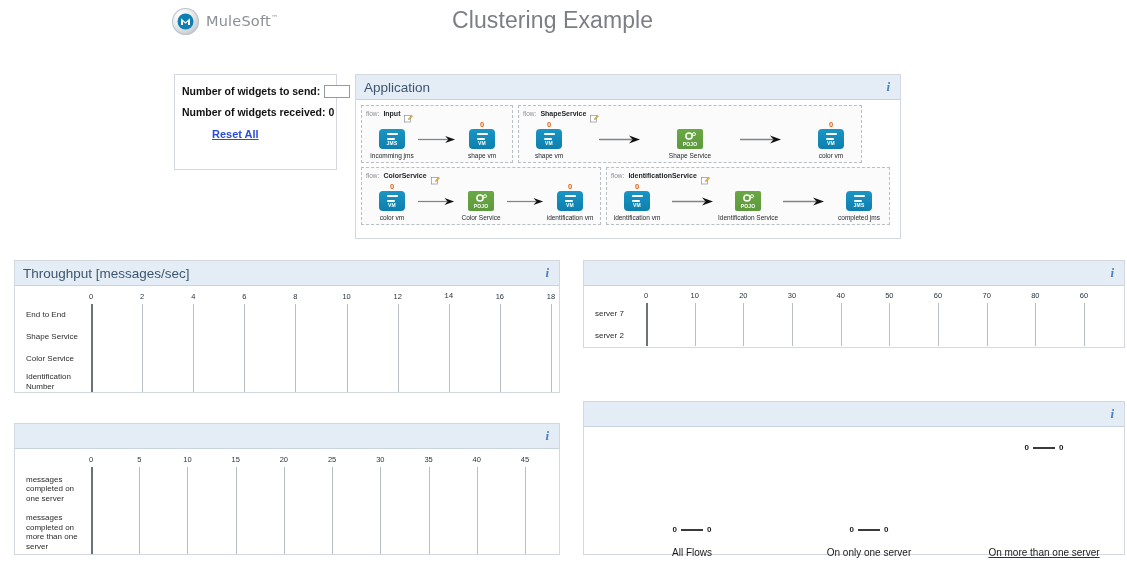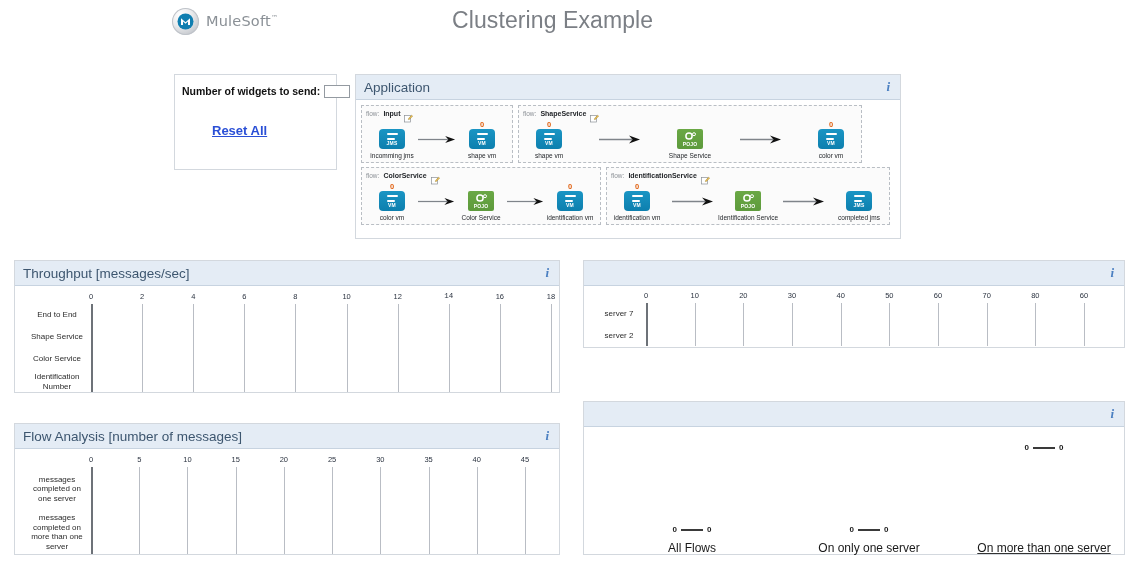--- a/index.html
+++ b/index.html
@@ -33,22 +33,22 @@
 
   
   #control-panel{left:174px;top:74px;width:163px;height:96px;}
   #cp-body{padding:7px 0 0 7px;font-size:10.5px;color:#1a1a1a;}
   .cp-row{display:flex;align-items:center;height:18px;margin-bottom:3px;}
   .cp-label{font-size:10.5px;font-weight:bold;color:#111;white-space:nowrap;}
   #widgets-input{width:26px;height:13px;margin-left:4px;border:1px solid #949aa1;
     background:#fff;box-sizing:border-box;font-size:9px;padding:0 2px;outline:none;}
   #send-arrow{margin-left:5px;width:0;height:0;border-left:7px solid #3f8fd0;
     border-top:4.5px solid transparent;border-bottom:4.5px solid transparent;cursor:pointer;}
-  #reset-all{font-size:13px;color:#2a4fd6;text-decoration:underline;cursor:pointer;
-    font-weight:bold;display:inline-block;margin-top:20px;padding-left:30px;}
+  #reset-all{font-size:11px;color:#2a4fd6;text-decoration:underline;cursor:pointer;
+    font-weight:bold;display:inline-block;margin-top:4px;padding-left:30px;}
 
   
   #application-panel{left:355px;top:74px;width:546px;height:165px;}
   #app-body{padding:5px 4px 4px 5px;}
   .flow-row{display:flex;gap:5px;margin-bottom:4px;}
   .flow-box{border:1px dashed #b9bec4;background:#fbfbfb;padding:2px 4px 3px 4px;box-sizing:border-box;}
   .flow-head{display:flex;align-items:center;gap:4px;height:11px;margin-bottom:1px;}
   .flow-kw{font-size:6.5px;color:#8c9197;}
   .flow-name{font-size:7px;color:#23262a;font-weight:bold;}
   .pencil{width:9px;height:9px;position:relative;display:inline-block;}
@@ -69,31 +69,31 @@
   .arrow{flex:1;height:20px;margin-top:9px;display:flex;align-items:center;justify-content:center;min-width:24px;}
   .arrow svg{display:block;}
 
   
   #throughput-panel{left:14px;top:260px;width:546px;height:133px;}
   #flowanalysis-panel{left:14px;top:423px;width:546px;height:132px;}
   #flows-panel{left:583px;top:260px;width:542px;height:88px;}
   #time-panel{left:583px;top:401px;width:542px;height:154px;}
 
   .chart-body{position:relative;width:100%;height:100%;}
-  .cat-label{position:absolute;text-align:center;font-size:8px;color:#2b2b2b;line-height:9.5px;}
+  .cat-label{position:absolute;text-align:left;font-size:8px;color:#2b2b2b;line-height:9.5px;}
   .tick-label{position:absolute;font-size:7.5px;color:#2b3340;transform:translateX(-50%);}
   .gridline{position:absolute;width:1px;background:#b9bdc4;}
   .axis{position:absolute;width:2px;background:#6d7278;}
 
   
   .tc-group{position:absolute;text-align:center;}
   .tc-marker{display:flex;align-items:center;justify-content:center;gap:4px;
     font-size:8px;font-weight:bold;color:#1a1a1a;}
   .tc-bar{display:inline-block;width:22px;height:2px;background:#3a3a3a;}
-  .tc-label{font-size:12px;color:#1a1a1a;white-space:nowrap;margin-top:2px;}
+  .tc-label{font-size:10px;color:#1a1a1a;white-space:nowrap;margin-top:8px;}
 </style>
 </head>
 <body>
 
 <div class="abs" id="logo-block">
   <div id="logo-badge">
     <svg width="17" height="17" viewBox="0 0 17 17">
       <circle cx="8.5" cy="8.5" r="8" fill="#0f7eb0"></circle>
       <path d="M4 12 L4 5.2 L8.5 9.2 L13 5.2 L13 12 L11 12 L11 8.4 L8.5 10.8 L6 8.4 L6 12 Z" fill="#ffffff"></path>
     </svg>
@@ -101,20 +101,23 @@
   <div id="logo-word"><span>MuleSoft</span><sup>™</sup></div>
 </div>
 <div class="abs" id="page-title">Clustering Example</div>
 
 <div class="abs panel" id="control-panel">
   <div id="cp-body">
     <div class="cp-row">
       <span class="cp-label">Number of widgets to send:</span>
       <input id="widgets-input" type="text" value="" placeholder="" style="">
       <span id="send-arrow"></span>
+    </div>
+    <div class="cp-row">
+      <span class="cp-label">Number of widgets received: 0</span>
     </div>
     <a id="reset-all" href="#">Reset All</a>
   </div>
 </div>
 
 <div class="abs panel" id="application-panel">
   <div class="panel-head tall">
     <span class="panel-title">Application</span>
     <span class="info-i">i</span>
   </div>
@@ -411,21 +414,20 @@
         <div>server 7</div>
       </div>
       <div class="cat-label" style="width: 48px; left: 11px; top: 44.5px;">
         <div>server 2</div>
       </div>
     </div>
 </div>
 
 <div class="abs panel" id="flowanalysis-panel">
   <div class="panel-head tall">
-    <span class="panel-title">Flow Analysis [number of messages]</span>
     <span class="info-i">i</span>
   </div>
   <div class="chart-body">
       <div class="axis" style="left: 76px; top: 18px; height: 87px;"></div>
       <div class="tick-label" style="left: 76px; top: 6px;">0</div>
       <div class="gridline" style="left: 124.222px; top: 18px; height: 87px;"></div>
       <div class="tick-label" style="left: 124.222px; top: 6px;">5</div>
       <div class="gridline" style="left: 172.444px; top: 18px; height: 87px;"></div>
       <div class="tick-label" style="left: 172.444px; top: 6px;">10</div>
       <div class="gridline" style="left: 220.667px; top: 18px; height: 87px;"></div>

